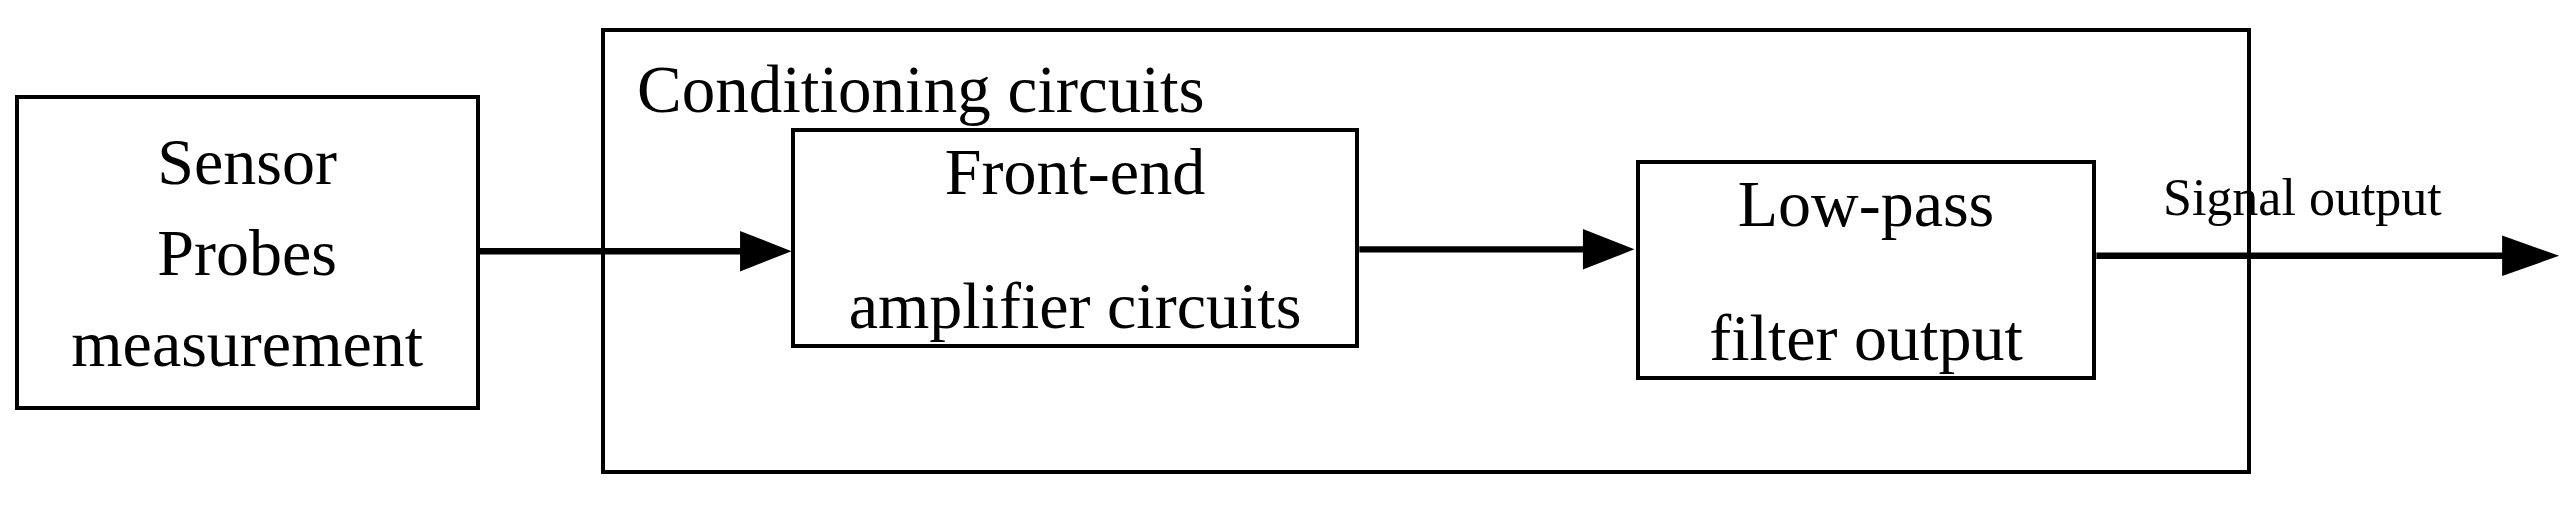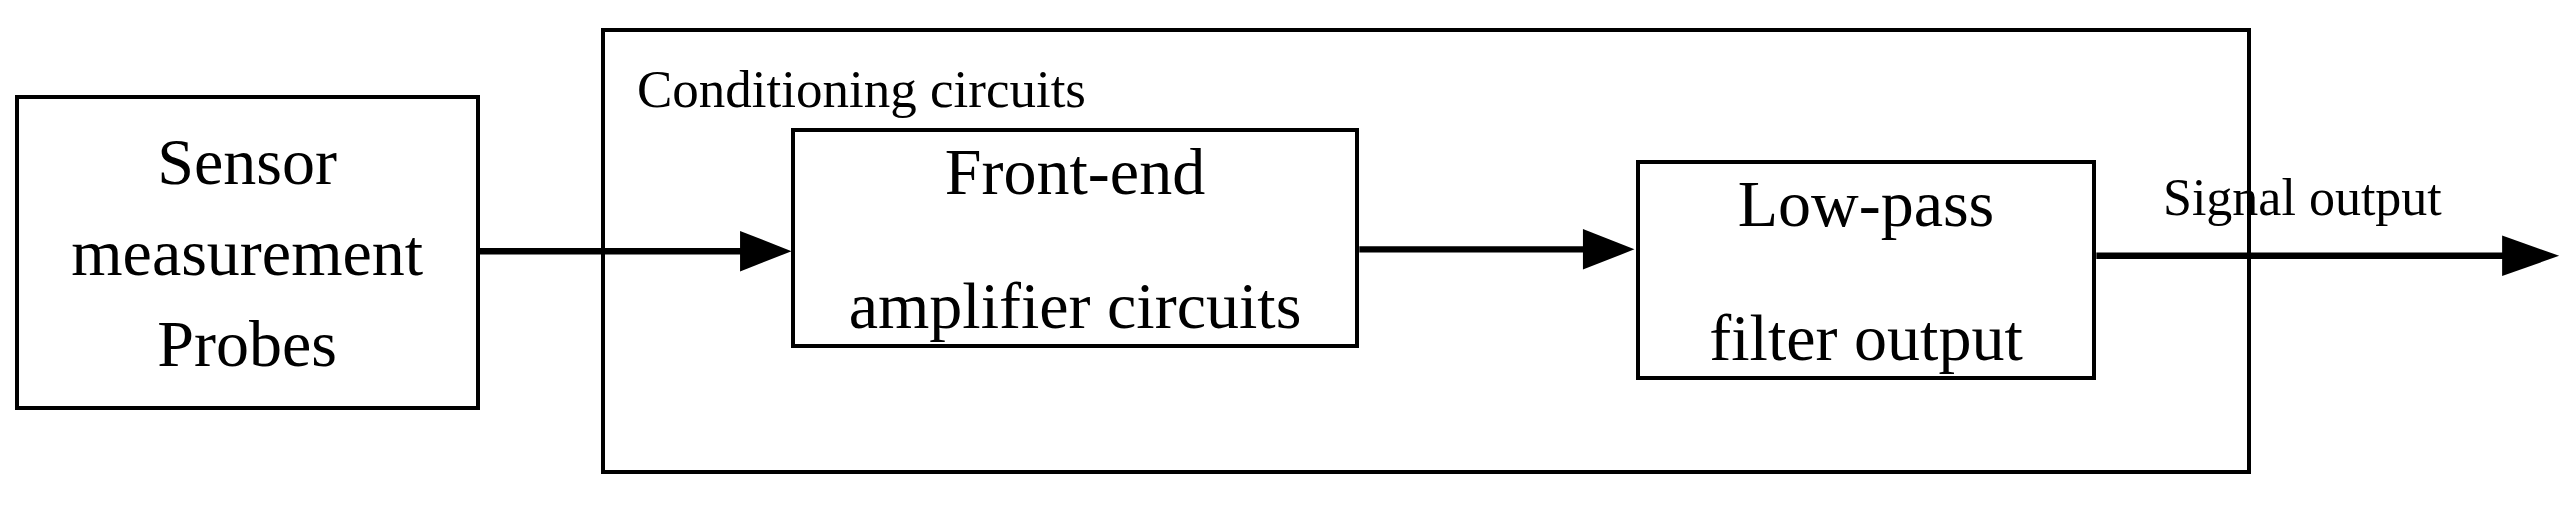--- a/index.html
+++ b/index.html
@@ -36,21 +36,21 @@
   }
   .left-box  { left: 14.7px;  top: 95px; width: 465px;  height: 315px; }
   .left-box .block-text { line-height: 91px; }
 
   .outer-box { left: 601px; top: 28px;  width: 1650px; height: 446px; }
 
   .outer-label {
     position: absolute;
     left: 637px;
     top: 50px;
-    font-size: 53px;
+    font-size: 67px;
     line-height: 79px;
     white-space: nowrap;
   }
 
   .front-end-box { left: 791px;  top: 128px; width: 568px; height: 220px; }
   .low-pass-box  { left: 1636px; top: 128px; width: 460px; height: 220px; margin-top: 32px; }
   .front-end-box .block-text,
   .low-pass-box  .block-text { line-height: 87px; gap: 47px; }
 
   .arrows-layer {
@@ -74,22 +74,22 @@
   }
 </style>
 </head>
 <body>
 
 <div class="canvas">
 
   <div class="box filled left-box">
     <div class="block-text">
       <span>Sensor</span>
+      <span>Probes</span>
       <span>measurement</span>
-      <span>Probes</span>
     </div>
   </div>
 
   <div class="box outer-box"></div>
   <div class="outer-label">Conditioning circuits</div>
 
   <div class="box filled front-end-box">
     <div class="block-text">
       <span>Front-end</span>
       <span>amplifier circuits</span>

